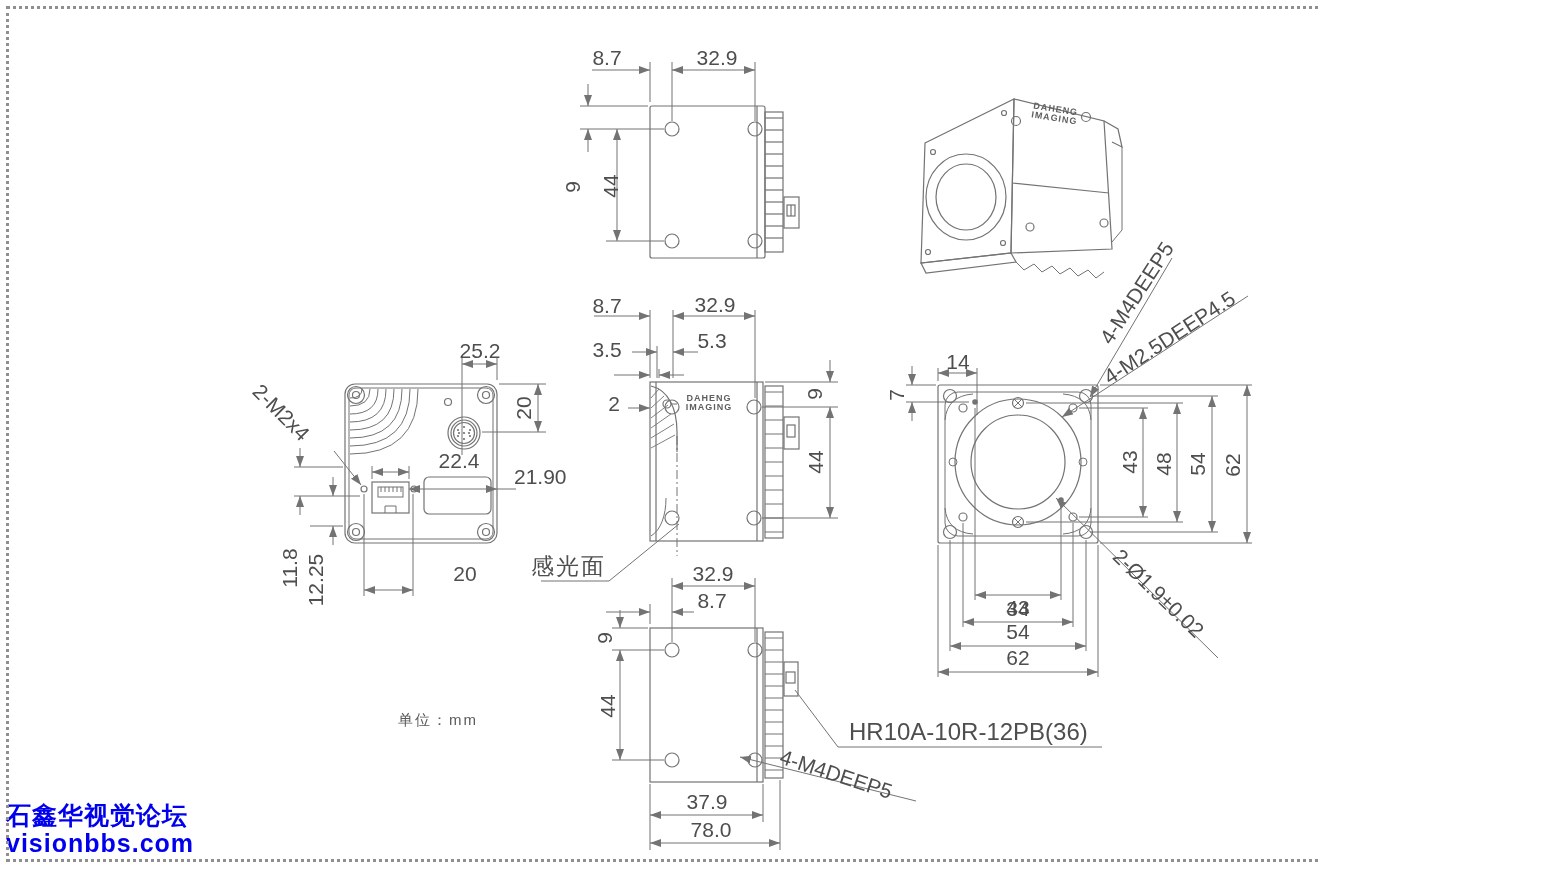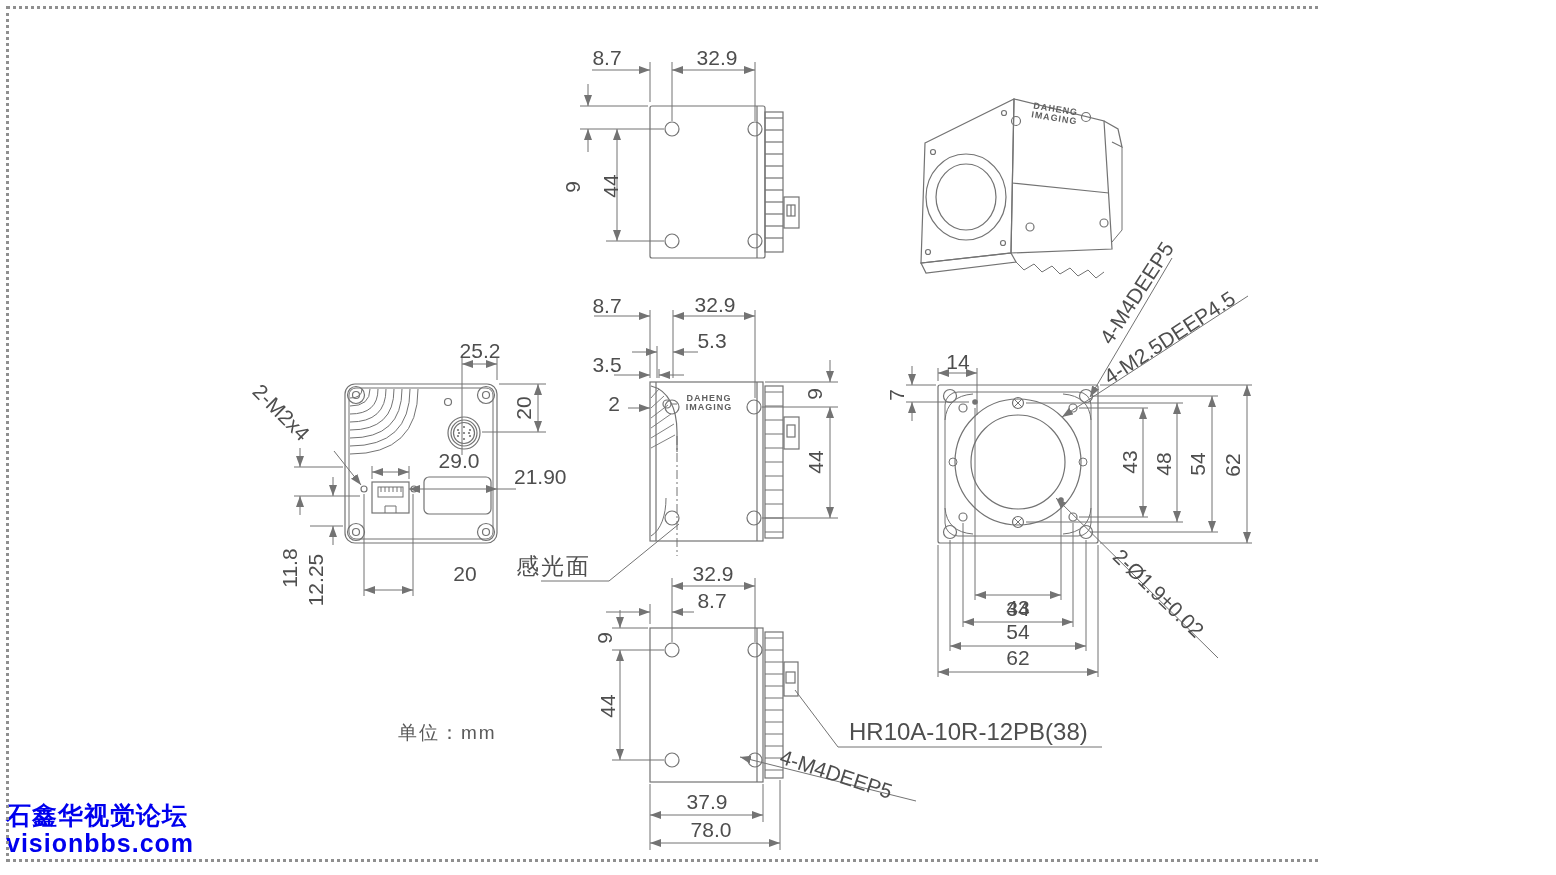--- a/index.html
+++ b/index.html
@@ -6,21 +6,21 @@
   #stage{position:relative;width:1320px;height:875px;background:#ffffff;overflow:hidden;
          font-family:"Liberation Sans",sans-serif;}
   #border-frame{position:absolute;left:6px;top:6px;width:1536px;height:850px;
          border:3px dotted #8f8f8f;pointer-events:none;}
   svg{position:absolute;left:0;top:0;}
   .lab{position:absolute;font-size:21px;color:#4e4e4e;white-space:nowrap;line-height:1.05;}
   .c{text-align:center;display:inline-block;}
   .r90{transform:rotate(-90deg);}
   .big{font-size:24px;}
   .cn{font-size:23px;letter-spacing:2px;}
-  .unit{font-size:19px;color:#5a5a5a;letter-spacing:2px;margin-top:11px;}
+  .unit{font-size:15px;color:#5a5a5a;letter-spacing:2px;}
   .logo{font-size:9px;font-weight:bold;color:#5f5f5f;letter-spacing:1px;line-height:9px;text-align:center;}
   .wm{position:absolute;color:#0000ee;font-weight:bold;font-size:25px;letter-spacing:1px;}
 </style>
 </head>
 <body>
 
 <div id="stage">
 
 <svg width="1556" height="875" viewBox="0 0 1556 875">
   <defs>
@@ -342,34 +342,34 @@
 </svg>
 
 <span class="lab c" style="left:589px;top:47px;width:36px;position:absolute">8.7</span>
 <span class="lab c" style="left:693px;top:47px;width:48px;position:absolute">32.9</span>
 <span class="lab c r90" style="left:561px;top:176px;width:24px;position:absolute">9</span>
 <span class="lab c r90" style="left:591px;top:175px;width:40px;position:absolute">44</span>
 
 <span class="lab c" style="left:589px;top:295px;width:36px;position:absolute">8.7</span>
 <span class="lab c" style="left:691px;top:294px;width:48px;position:absolute">32.9</span>
 <span class="lab c" style="left:694px;top:330px;width:36px;position:absolute">5.3</span>
-<span class="lab c" style="left:589px;top:354px;width:36px;position:absolute">3.5</span>
+<span class="lab c" style="left:589px;top:339px;width:36px;position:absolute">3.5</span>
 <span class="lab c" style="left:604px;top:393px;width:20px;position:absolute">2</span>
 <span class="lab c r90" style="left:803px;top:383px;width:24px;position:absolute">9</span>
 <span class="lab c r90" style="left:796px;top:451px;width:40px;position:absolute">44</span>
-<span class="lab cn" style="left:516px;top:554px;position:absolute">感光面</span>
+<span class="lab cn" style="left:531px;top:554px;position:absolute">感光面</span>
 <div class="logo" style="position:absolute;left:684px;top:394px;width:50px">
   <span>DAHENG</span><br>
   <span>IMAGING</span>
 </div>
 
 <span class="lab" style="left:264px;top:380px;position:absolute;transform:rotate(45deg);transform-origin:0 0">2-M2x4</span>
 <span class="lab c" style="left:457px;top:340px;width:46px;position:absolute">25.2</span>
 <span class="lab c r90" style="left:509px;top:397px;width:30px;position:absolute">20</span>
-<span class="lab c" style="left:436px;top:450px;width:46px;position:absolute">29.0</span>
+<span class="lab c" style="left:436px;top:450px;width:46px;position:absolute">22.4</span>
 <span class="lab" style="left:514px;top:466px;position:absolute">21.90</span>
 <span class="lab c r90" style="left:267px;top:557px;width:46px;position:absolute">11.8</span>
 <span class="lab c r90" style="left:287px;top:569px;width:58px;position:absolute">12.25</span>
 <span class="lab c" style="left:445px;top:563px;width:40px;position:absolute">20</span>
 
 <span class="lab c" style="left:938px;top:351px;width:40px;position:absolute">14</span>
 <span class="lab c r90" style="left:887px;top:384px;width:20px;position:absolute">7</span>
 <span class="lab c r90" style="left:1115px;top:451px;width:30px;position:absolute">43</span>
 <span class="lab c r90" style="left:1149px;top:453px;width:30px;position:absolute">48</span>
 <span class="lab c r90" style="left:1183px;top:453px;width:30px;position:absolute">54</span>
@@ -381,21 +381,21 @@
 <span class="lab" style="left:1096px;top:336px;position:absolute;transform:rotate(-57deg);transform-origin:0 0">4-M4DEEP5</span>
 <span class="lab" style="left:1100px;top:370px;position:absolute;transform:rotate(-33deg);transform-origin:0 0">4-M2.5DEEP4.5</span>
 <span class="lab" style="left:1124px;top:545px;position:absolute;transform:rotate(44deg);transform-origin:0 0">2-Ø1.9±0.02</span>
 
 <span class="lab c" style="left:691px;top:563px;width:44px;position:absolute">32.9</span>
 <span class="lab c" style="left:694px;top:590px;width:36px;position:absolute">8.7</span>
 <span class="lab c r90" style="left:593px;top:627px;width:24px;position:absolute">9</span>
 <span class="lab c r90" style="left:588px;top:695px;width:40px;position:absolute">44</span>
 <span class="lab c" style="left:683px;top:791px;width:48px;position:absolute">37.9</span>
 <span class="lab c" style="left:687px;top:819px;width:48px;position:absolute">78.0</span>
-<span class="lab big" style="left:849px;top:719px;position:absolute">HR10A-10R-12PB(38)</span>
+<span class="lab big" style="left:849px;top:719px;position:absolute">HR10A-10R-12PB(36)</span>
 <span class="lab" style="left:784px;top:746px;position:absolute;transform:rotate(18deg);transform-origin:0 0">4-M4DEEP5</span>
 
 <div class="logo" style="position:absolute;left:1028px;top:105px;width:54px;transform:rotate(9deg)">
   <span>DAHENG</span><br>
   <span>IMAGING</span>
 </div>
 
 <span class="lab unit" style="left:398px;top:712px;position:absolute">单位：mm</span>
 <div class="wm" style="left:6px;top:799px">石鑫华视觉论坛</div>
 <div class="wm" style="left:6px;top:829px">visionbbs.com</div>

